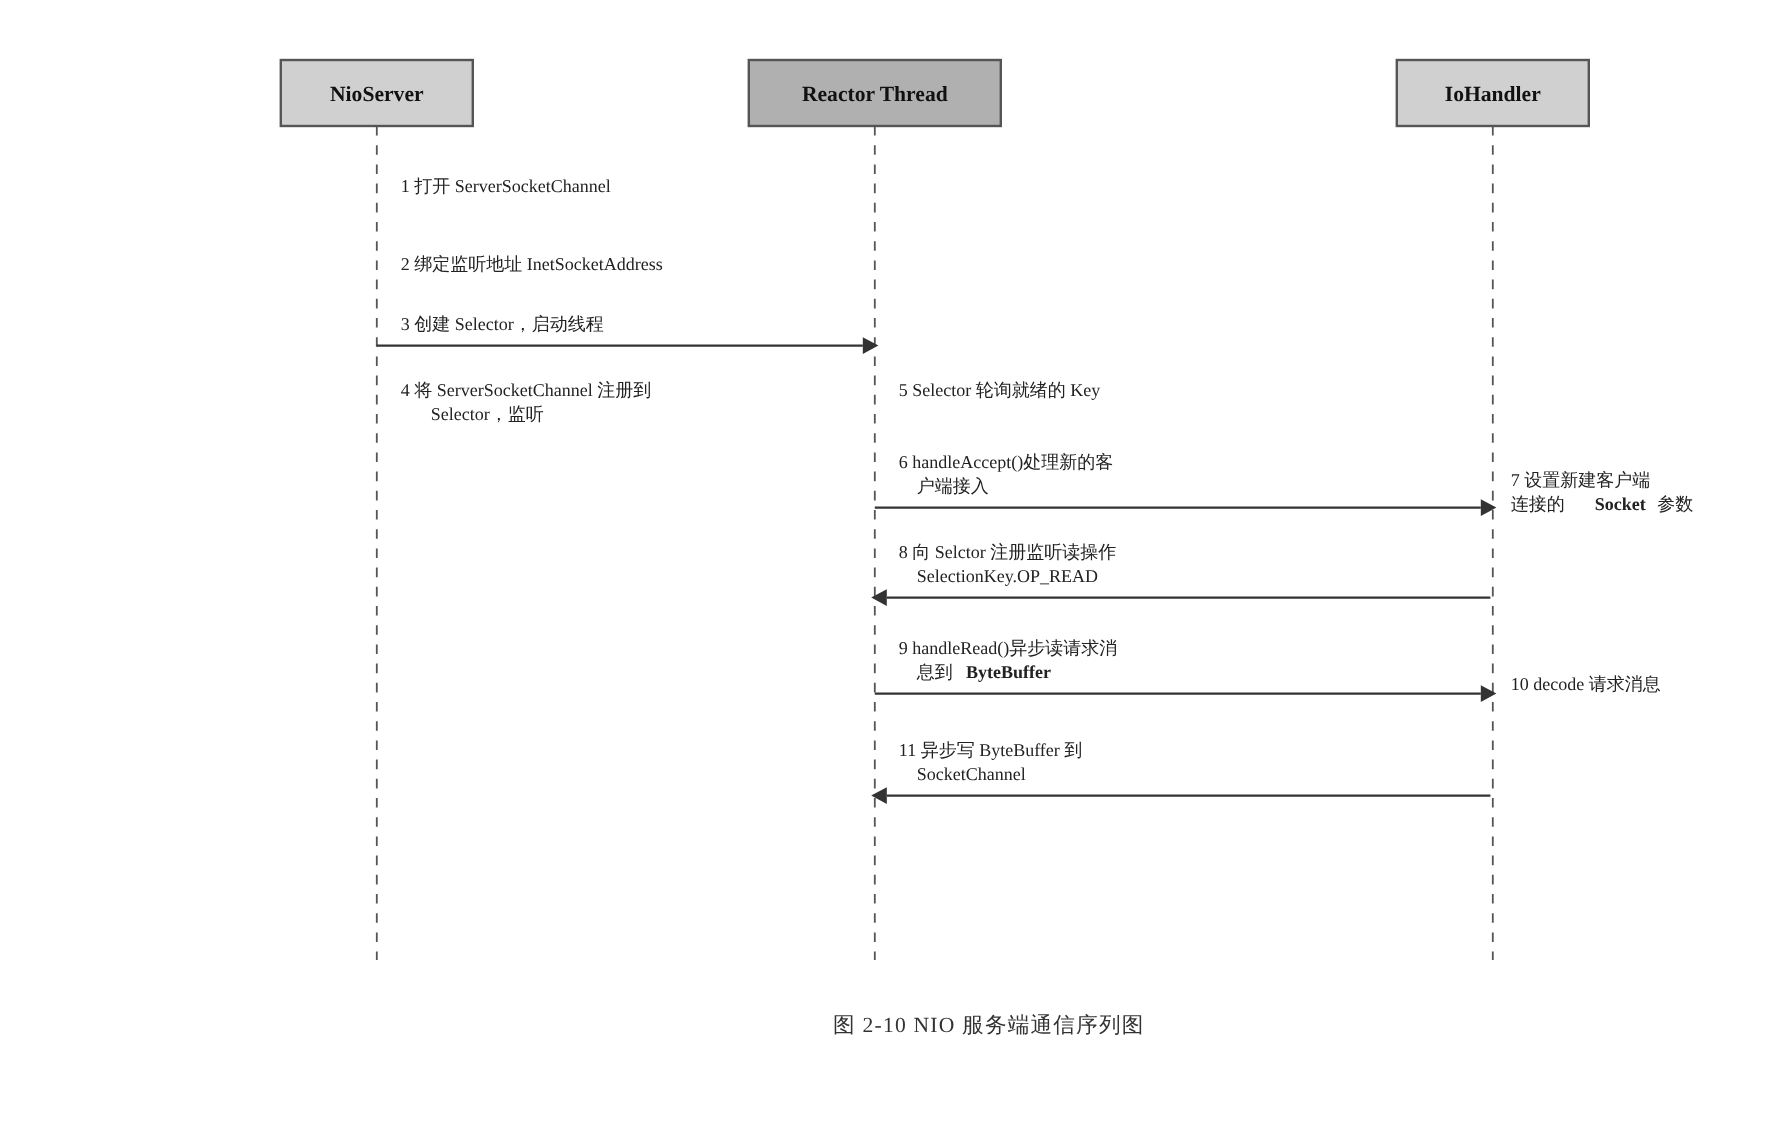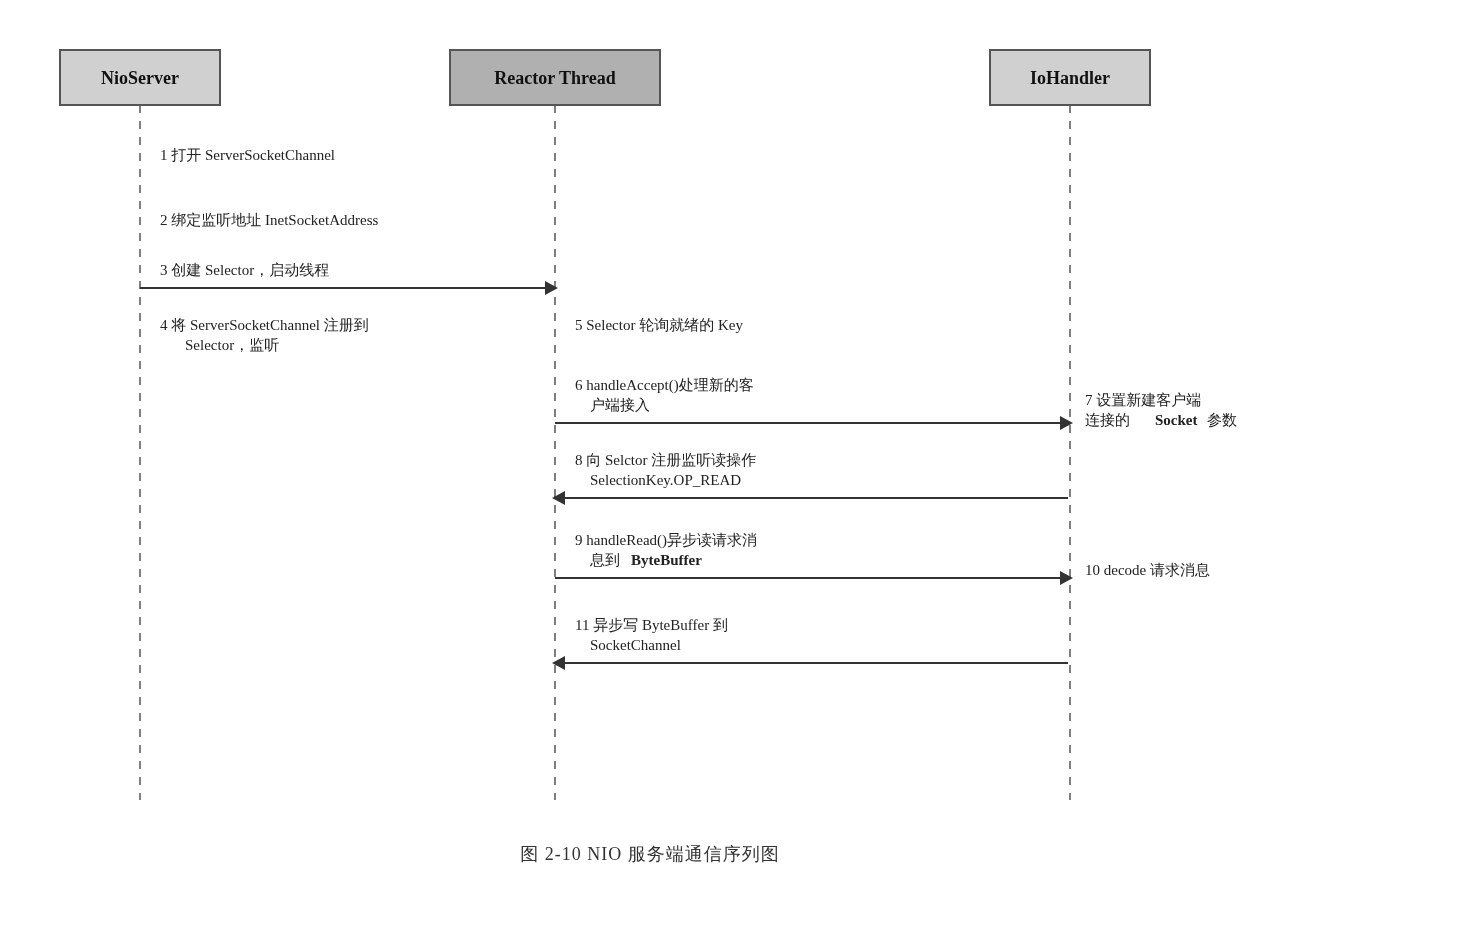--- a/index.html
+++ b/index.html
@@ -15,21 +15,21 @@
       padding: 20px;
     }
   </style>
 </head>
 <body>
 
 <style>
   .svg-wrapper {
     display: flex;
     flex-direction: column;
-    align-items: flex-start;
+    align-items: flex-end;
     width: 1474px;
   }
 </style>
 
 <div class="svg-wrapper">
   <svg width="1300" height="860" viewBox="0 0 1300 860" style="background:#fff; font-family: 'SimSun','宋体',serif;">
 
     <rect x="60" y="10" width="160" height="55" fill="#d0d0d0" stroke="#555" stroke-width="2"></rect>
     <text x="140" y="44" text-anchor="middle" font-size="18" font-weight="bold" fill="#111">NioServer</text>
 

